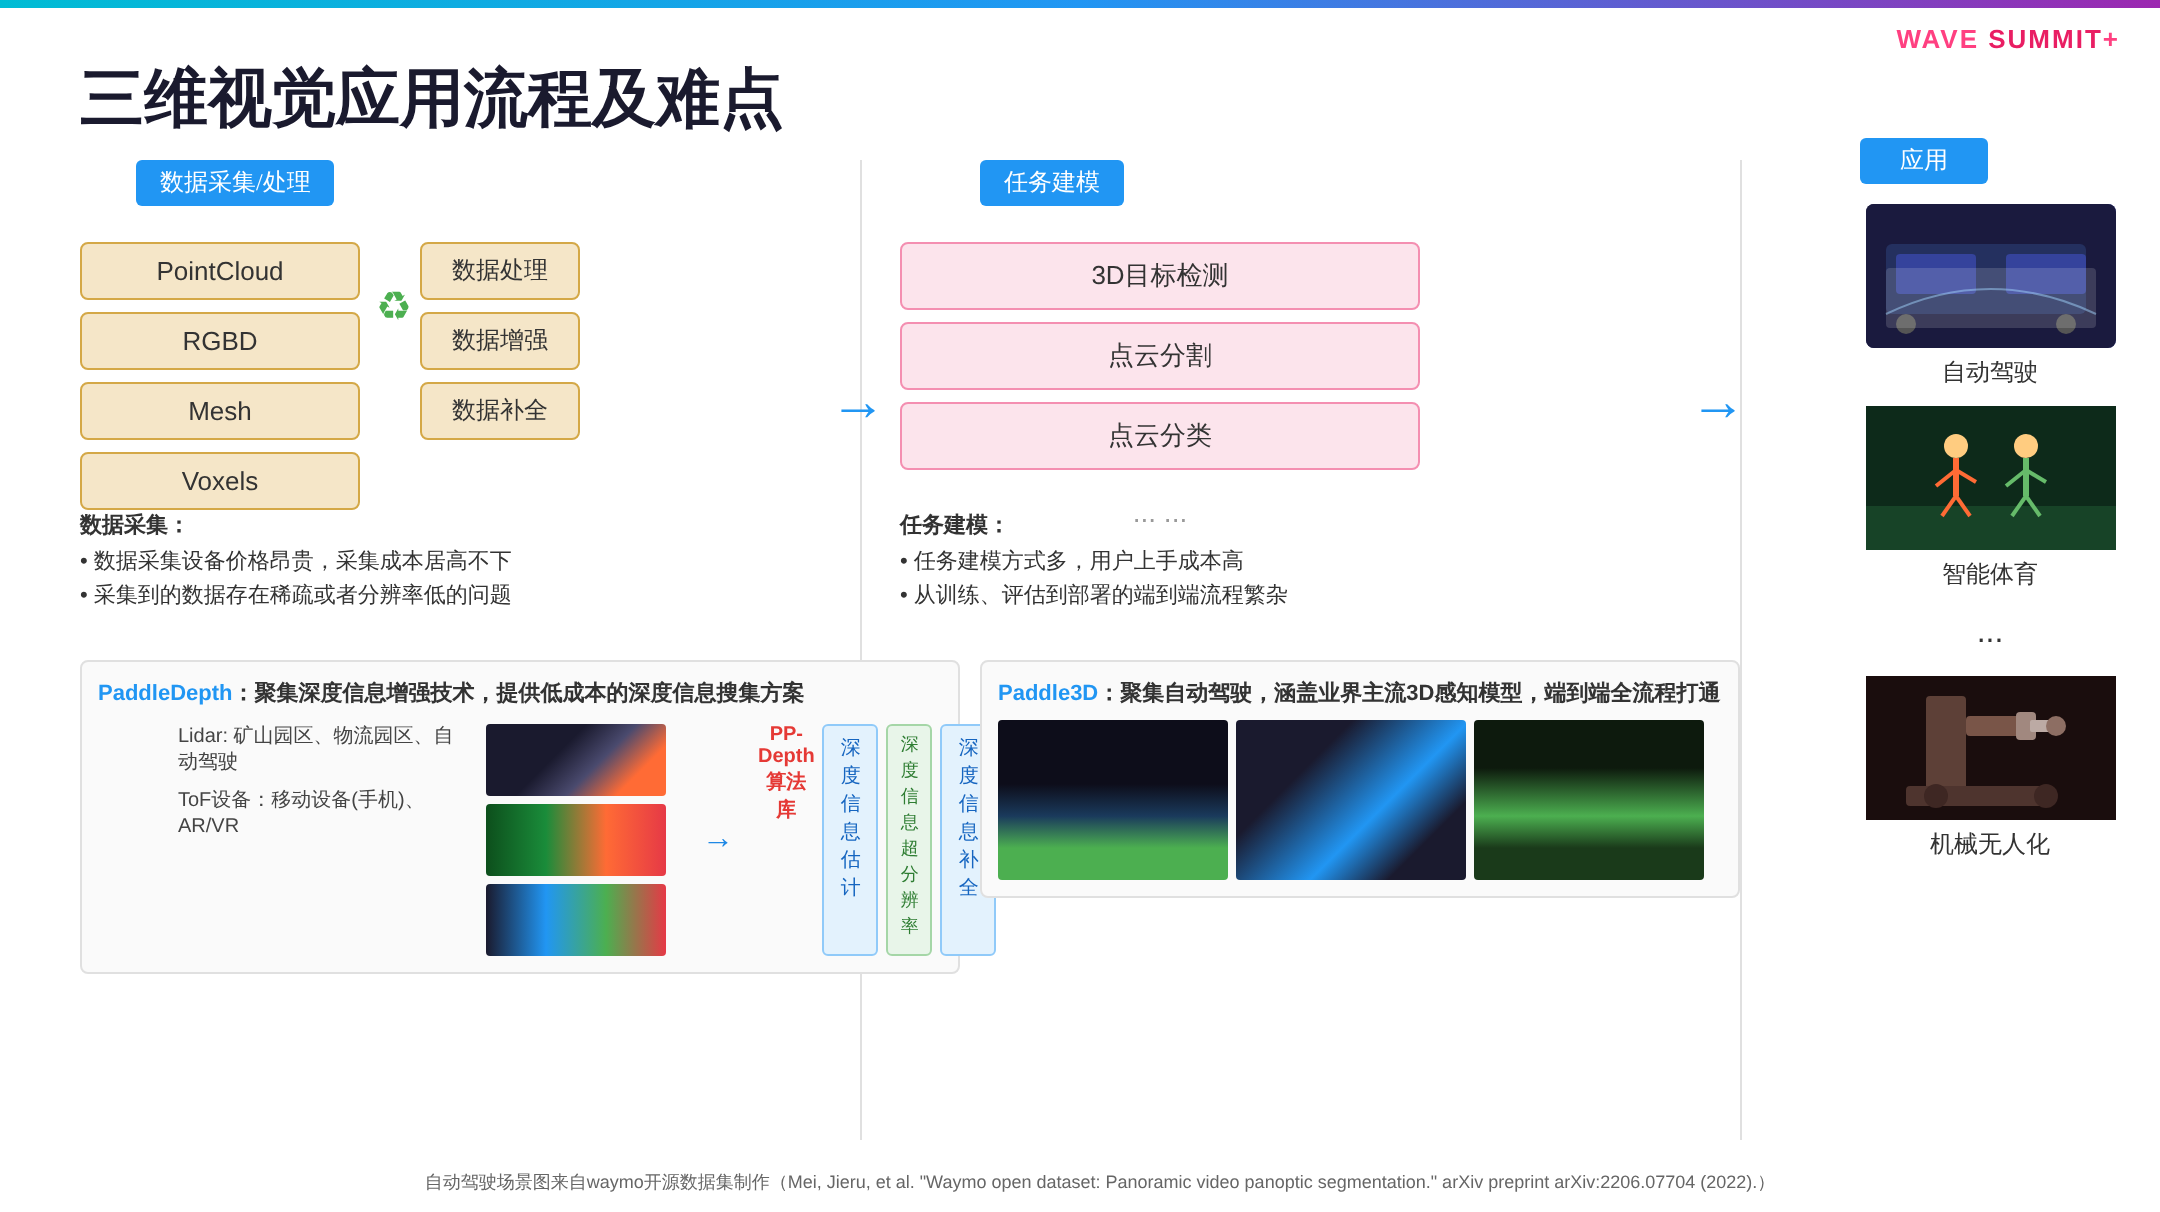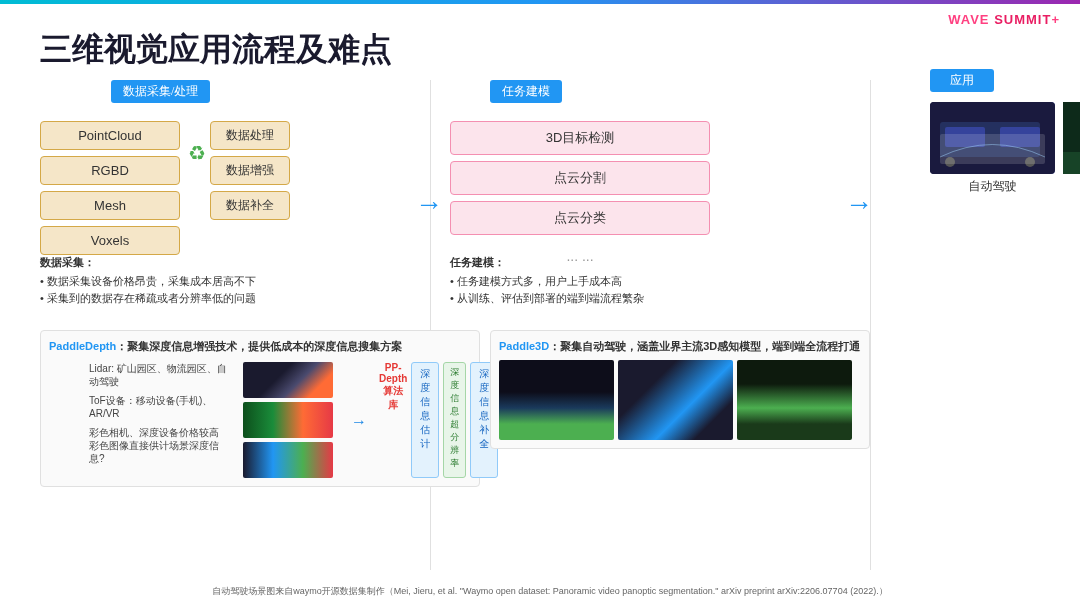--- a/index.html
+++ b/index.html
@@ -325,20 +325,21 @@
       background: #2196f3;
       color: #fff;
       font-size: 12px;
       padding: 3px 20px;
       border-radius: 3px;
       margin-bottom: 10px;
     }
 
     .app-images {
       display: flex;
+      flex-direction: column;
       gap: 8px;
     }
 
     .app-img-container {
       display: flex;
       flex-direction: column;
       align-items: center;
     }
 
     .app-img {
@@ -421,21 +422,21 @@
   <span class="wave">WAVE</span><span class="summit"> SUMMIT</span><span class="plus">+</span>
 </div>
 
 <div class="main-title">三维视觉应用流程及难点</div>
 
 <div class="vdivider" style="left: 430px;"></div>
 <div class="vdivider" style="left: 870px;"></div>
 
 <div class="left-section">
 
-  <div style="margin-left: 71px; font-family: Liberation Serif, serif;">
+  <div style="margin-left: 28px; font-family: Liberation Serif, serif;">
     <span class="section-badge">数据采集/处理</span>
   </div>
 
   <div class="left-boxes">
     <div class="data-items">
       <div class="data-item">PointCloud</div>
       <div class="data-item">RGBD</div>
       <div class="data-item">Mesh</div>
       <div class="data-item">Voxels</div>
     </div>
@@ -463,23 +464,20 @@
   <div class="paddle-depth-title">
     <span>PaddleDepth</span>：聚集深度信息增强技术，提供低成本的深度信息搜集方案
   </div>
   <div class="depth-content">
     <div class="depth-left">
       <div class="depth-row">
         <span class="depth-label">Lidar: 矿山园区、物流园区、自动驾驶</span>
       </div>
       <div class="depth-row">
         <span class="depth-label">ToF设备：移动设备(手机)、AR/VR</span>
-      </div>
-      <div class="depth-row">
-        <span class="depth-label">彩色相机、深度设备价格较高<br>彩色图像直接供计场景深度信息?</span>
       </div>
     </div>
 
     <div style="display:flex; flex-direction:column; gap:4px; margin: 0 6px;">
       <div class="depth-img-placeholder depth-img-1"></div>
       <div class="depth-img-placeholder depth-img-2"></div>
       <div class="depth-img-placeholder depth-img-3"></div>
     </div>
 
     <div style="display:flex; align-items:center; color:#1e88e5; font-size:16px; margin: 0 4px;">→</div>

